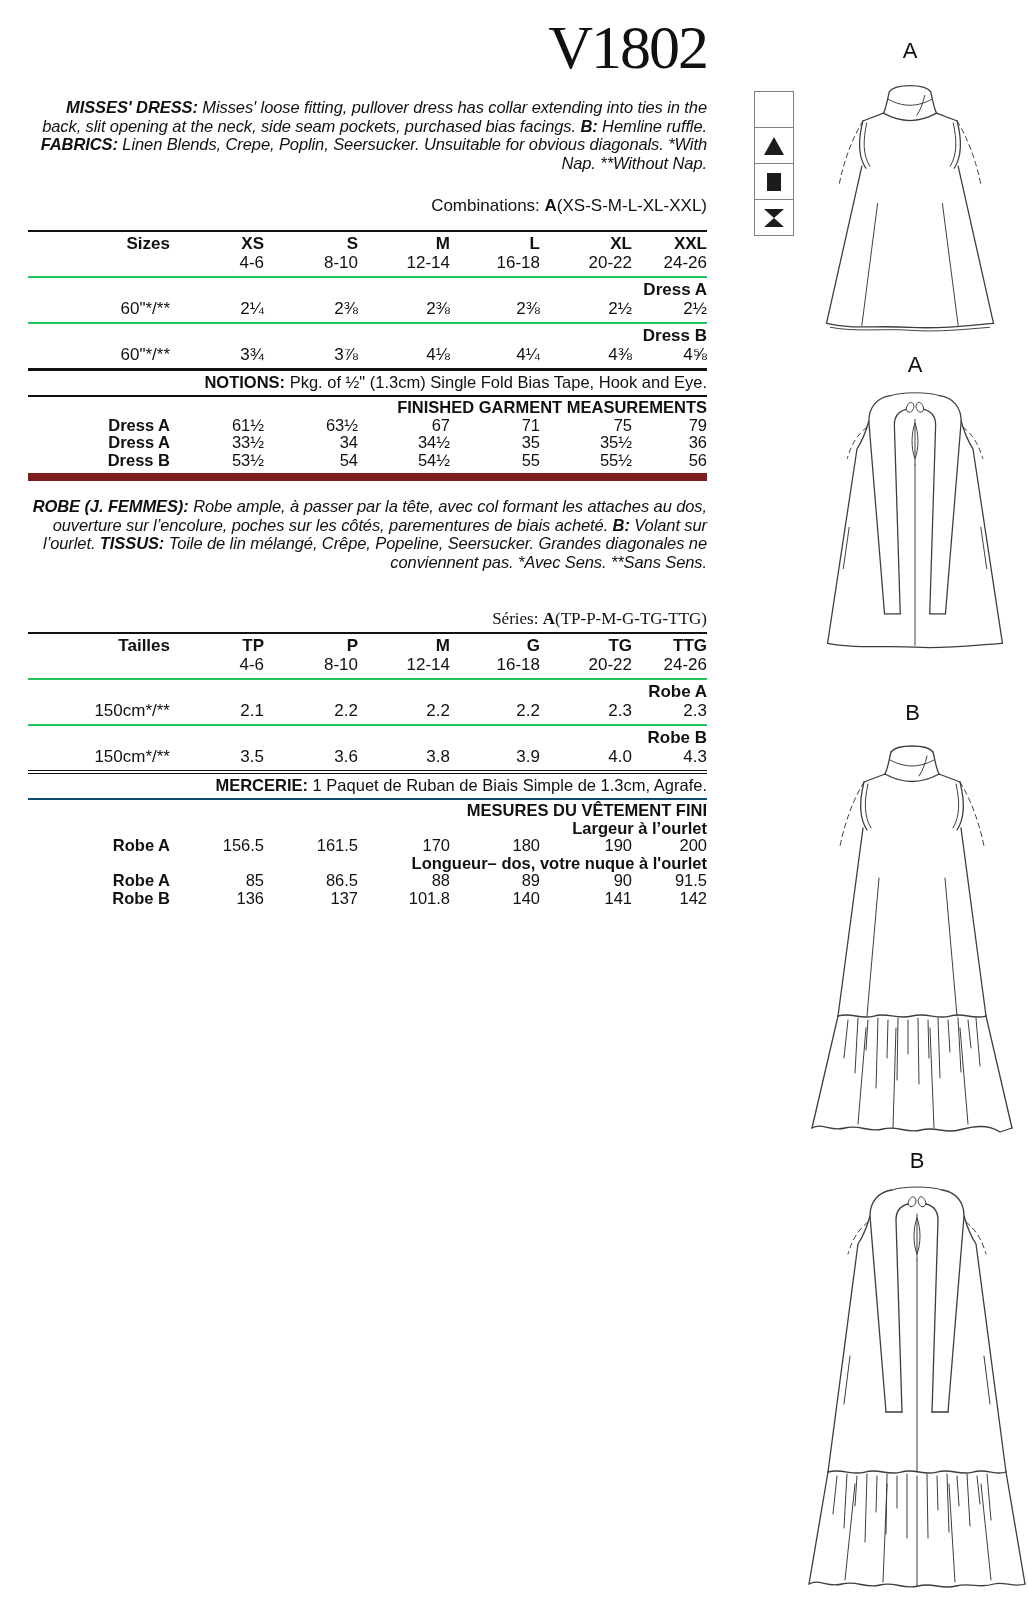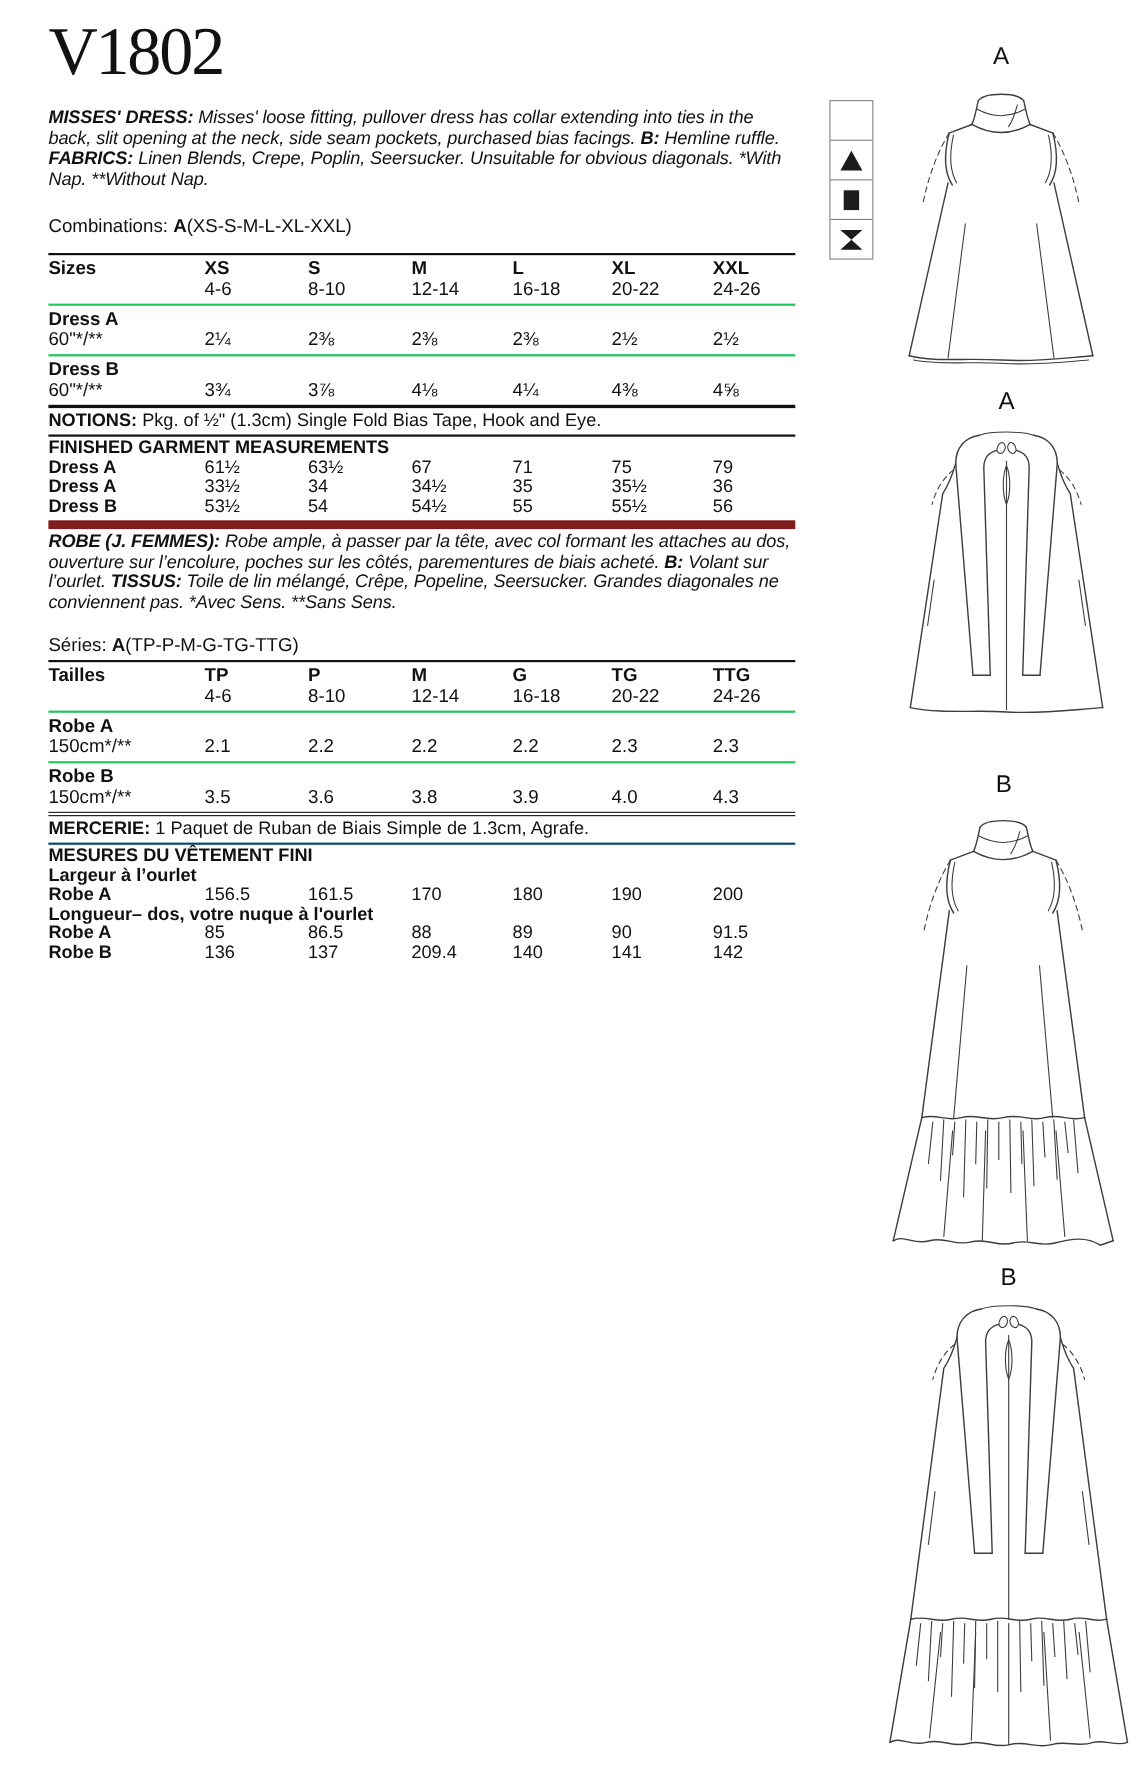--- a/index.html
+++ b/index.html
@@ -1,40 +1,40 @@
 <!DOCTYPE html>
 <html><head>
 <meta charset="utf-8">
 <style>
   html,body{margin:0;padding:0;background:#fff;}
   .page{position:relative;width:1028px;height:1615px;background:#ffffff;overflow:hidden;
         font-family:"Liberation Sans",sans-serif;color:#111;}
   
-  .left-col{position:absolute;left:44px;top:16px;width:679px;}
+  .left-col{position:absolute;left:28px;top:16px;width:679px;text-align:right;}
   .pattern-no{font-family:"Liberation Serif",serif;font-weight:400;font-size:62px;line-height:62px;
         letter-spacing:-2px;margin:0;}
   .difficulty{position:absolute;right:0;top:30px;font-size:23px;letter-spacing:-0.5px;white-space:nowrap;}
   .desc{margin:20px 0 0;font-size:16.5px;line-height:18.5px;letter-spacing:-0.1px;font-style:italic;}
   .desc b,.bold{font-weight:bold;}
   .combo-line{margin-top:24px;padding-bottom:14px;font-size:17px;}
   .tbl{border-top:2px solid #111;font-size:17px;}
   .sect{border-bottom:2px solid #22c55e;padding:2px 0 4px;}
   .sect.last{border-bottom:none;}
   .tbl-row{display:grid;grid-template-columns:142px 94px 94px 92px 90px 92px 75px;line-height:19px;}
   .row-name{line-height:19px;font-weight:bold;}
   .notions-line{border-top:3px solid #111;border-bottom:2px solid #111;padding:2px 0 3px;
         font-size:16.5px;line-height:19px;}
   .fin-block{padding:2px 0 4px;font-size:16.5px;}
   .fin-block .tbl-row{line-height:17.5px;}
   .fin-block .lbl{font-weight:bold;line-height:17.5px;}
   .fin-en{border-bottom:8px solid #7f1d1d;}
   .mercerie-line{border-top:4px double #111;border-bottom:2px solid #0c4a6e;padding:2px 0 3px;
         font-size:16.5px;line-height:19px;}
-  .fr-desc{margin-top:2px;}
-  .series-line{margin-top:20px;padding-bottom:3px;font-size:17px;}
+  .fr-desc{margin-top:16px;}
+  .series-line{margin-top:38px;padding-bottom:3px;font-size:17px;font-family:Liberation Serif, serif;}
   
   .sym-box{position:absolute;left:754px;top:91px;width:38px;border:1px solid #808080;background:#fff;}
   .sym-cell{width:100%;height:35px;border-bottom:1px solid #808080;display:flex;align-items:center;justify-content:center;}
   .sym-cell:last-child{border-bottom:none;}
   .fig{position:absolute;}
   .fig-label{text-align:center;font-size:22px;line-height:26px;margin-bottom:2px;}
   svg.line-art{display:block;}
   svg.line-art path, svg.line-art line{fill:none;stroke:#3d3d3d;stroke-width:1.3;stroke-linecap:round;stroke-linejoin:round;}
   svg.line-art path.dashed{stroke-dasharray:5 4;}
   svg.line-art path.thin{stroke-width:1;}
@@ -204,21 +204,21 @@
         <div>86.5</div>
         <div>88</div>
         <div>89</div>
         <div>90</div>
         <div>91.5</div>
       </div>
       <div class="tbl-row">
         <div class="lbl">Robe B</div>
         <div>136</div>
         <div>137</div>
-        <div>209.4</div>
+        <div>101.8</div>
         <div>140</div>
         <div>141</div>
         <div>142</div>
       </div>
     </div>
   </div>
 
   <div class="sym-box">
     <div class="sym-cell"></div>
     <div class="sym-cell">

